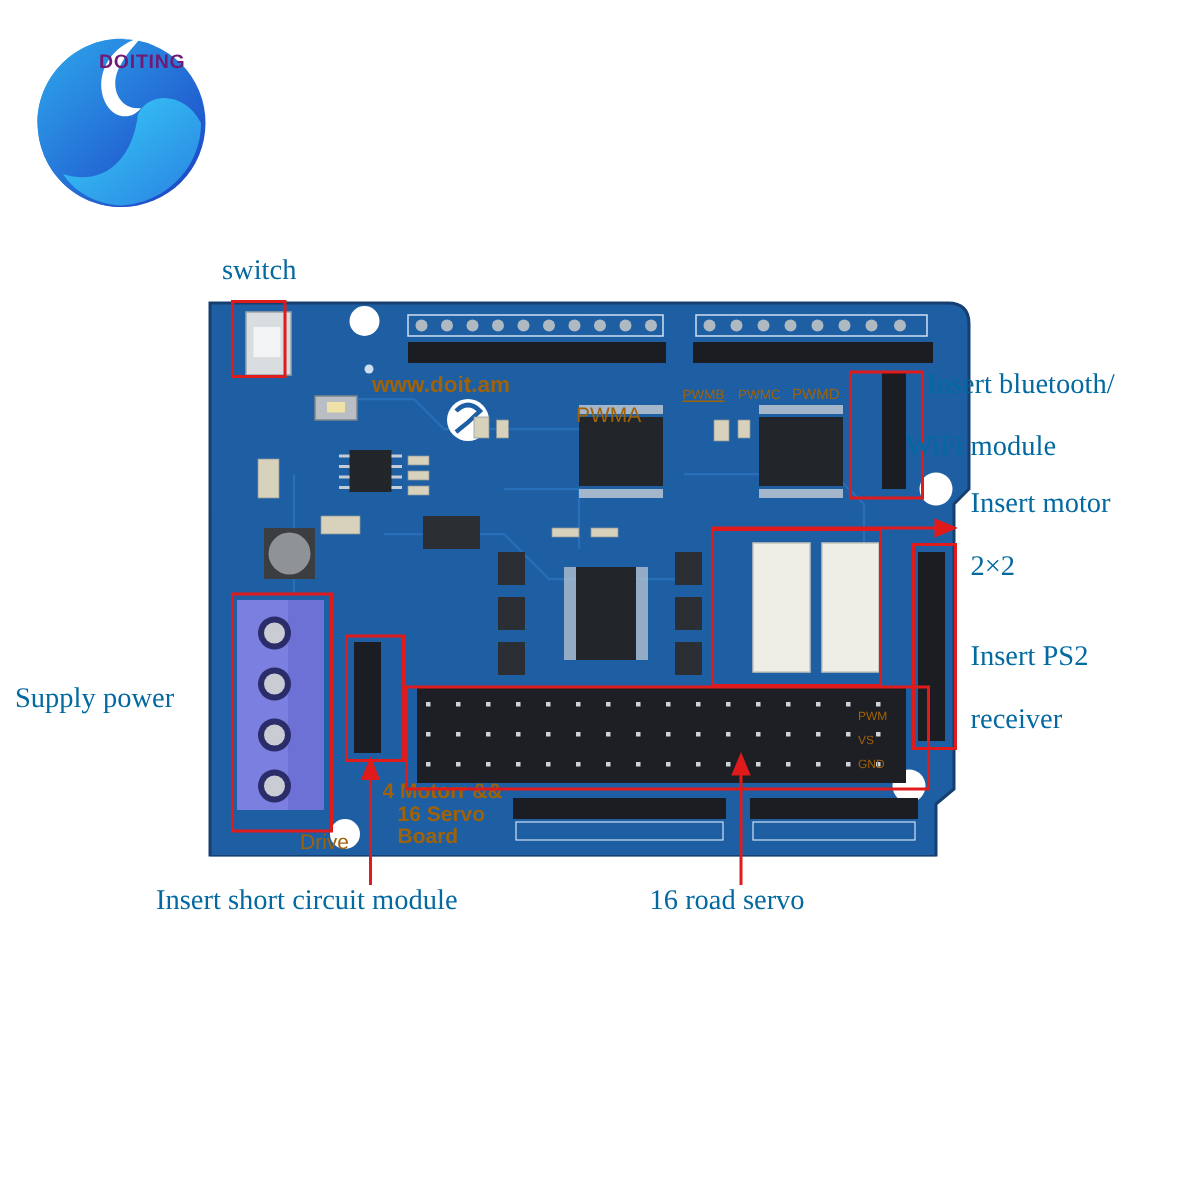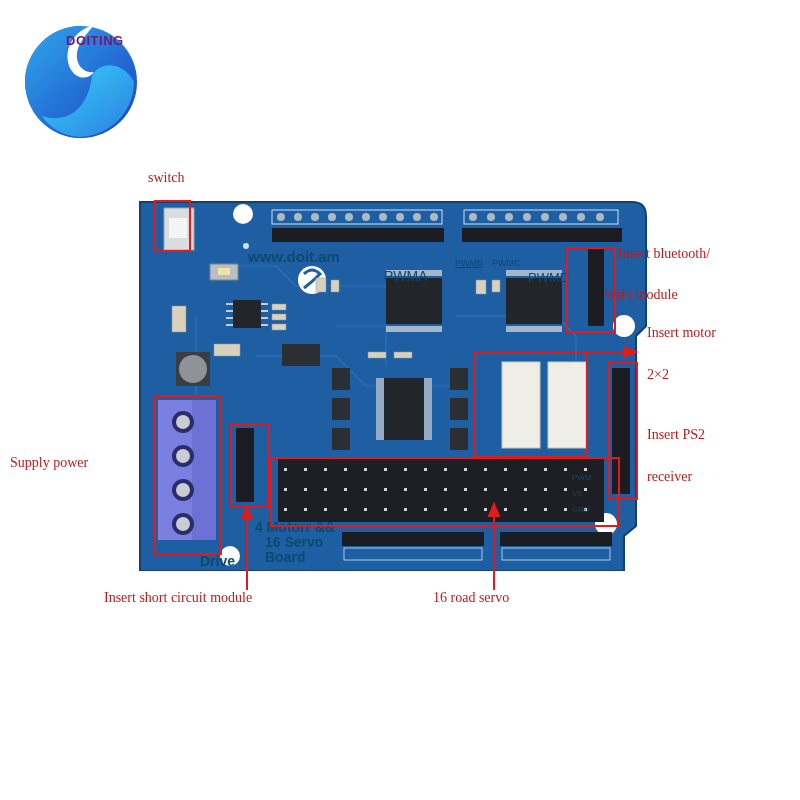--- a/index.html
+++ b/index.html
@@ -3,23 +3,23 @@
 <meta charset="utf-8">
 <style>
   html,body{margin:0;padding:0;background:#ffffff;}
   body{width:800px;height:800px;position:relative;overflow:hidden;font-family:"Liberation Serif",serif;}
   .abs{position:absolute;}
   
   .logo{left:22px;top:20px;width:118px;height:118px;}
   .logo-text{left:66px;top:33px;font-family:"Liberation Sans",sans-serif;font-weight:bold;font-size:13px;color:#701a75;letter-spacing:0.5px;}
   
   .board{left:136px;top:196px;width:514px;height:375px;}
-  .ann{color:#b91c1c;font-size:14px;white-space:nowrap;line-height:1;}
+  .ann{color:#0369a1;font-size:19px;white-space:nowrap;line-height:1;}
   .box{border:2px solid #e01b1b;box-sizing:border-box;}
-  .silk{font-family:"Liberation Sans",sans-serif;color:#0c4a6e;}
+  .silk{font-family:"Liberation Sans",sans-serif;color:#a16207;}
 </style>
 </head>
 <body>
 
 <svg class="abs logo" viewBox="0 0 118 118">
   <defs>
     <linearGradient id="lg1" x1="0" y1="0" x2="1" y2="1">
       <stop offset="0" stop-color="#2fa8ec"></stop>
       <stop offset="1" stop-color="#1b3fc4"></stop>
     </linearGradient>
@@ -216,25 +216,25 @@
   <rect x="208" y="352" width="138" height="12" fill="none" stroke="#cfe0f5" stroke-width="0.8"></rect>
   <rect x="366" y="352" width="108" height="12" fill="none" stroke="#cfe0f5" stroke-width="0.8"></rect>
 </svg>
 
 <div class="abs silk" style="left:248px;top:248px;font-size:15px;font-weight:bold;">www.doit.am</div>
 <div class="abs silk" style="left:255px;top:520px;font-size:14px;font-weight:bold;line-height:15px;">
   <div>4 Motorr &amp;&amp;</div>
   <div style="padding-left:10px">16 Servo</div>
   <div style="padding-left:10px">Board</div>
 </div>
-<div class="abs silk" style="left:200px;top:553px;font-size:14px;font-weight:bold;">Drive</div>
+<div class="abs silk" style="left:200px;top:553px;font-size:14px;font-weight:normal;">Drive</div>
 <div class="abs silk" style="left:384px;top:268px;font-size:14px;">PWMA</div>
 <div class="abs silk" style="left:455px;top:258px;font-size:9px;text-decoration:underline;">PWMB</div>
 <div class="abs silk" style="left:492px;top:258px;font-size:9px;text-align:right;">PWMC</div>
-<div class="abs silk" style="left:528px;top:270px;font-size:13px;text-align:center;">PWMD</div>
+<div class="abs silk" style="left:528px;top:258px;font-size:10px;text-align:center;">PWMD</div>
 <div class="abs silk" style="left:572px;top:470px;font-size:8px;line-height:16px;">
   <div>PWM</div>
   <div>VS</div>
   <div>GND</div>
 </div>
 
 <div class="abs box" style="left:154px;top:200px;width:37px;height:52px;"></div>
 <div class="abs box" style="left:566px;top:247px;width:50px;height:86px;"></div>
 <div class="abs box" style="left:474px;top:352px;width:114px;height:106px;"></div>
 <div class="abs box" style="left:608px;top:362px;width:30px;height:138px;"></div>

